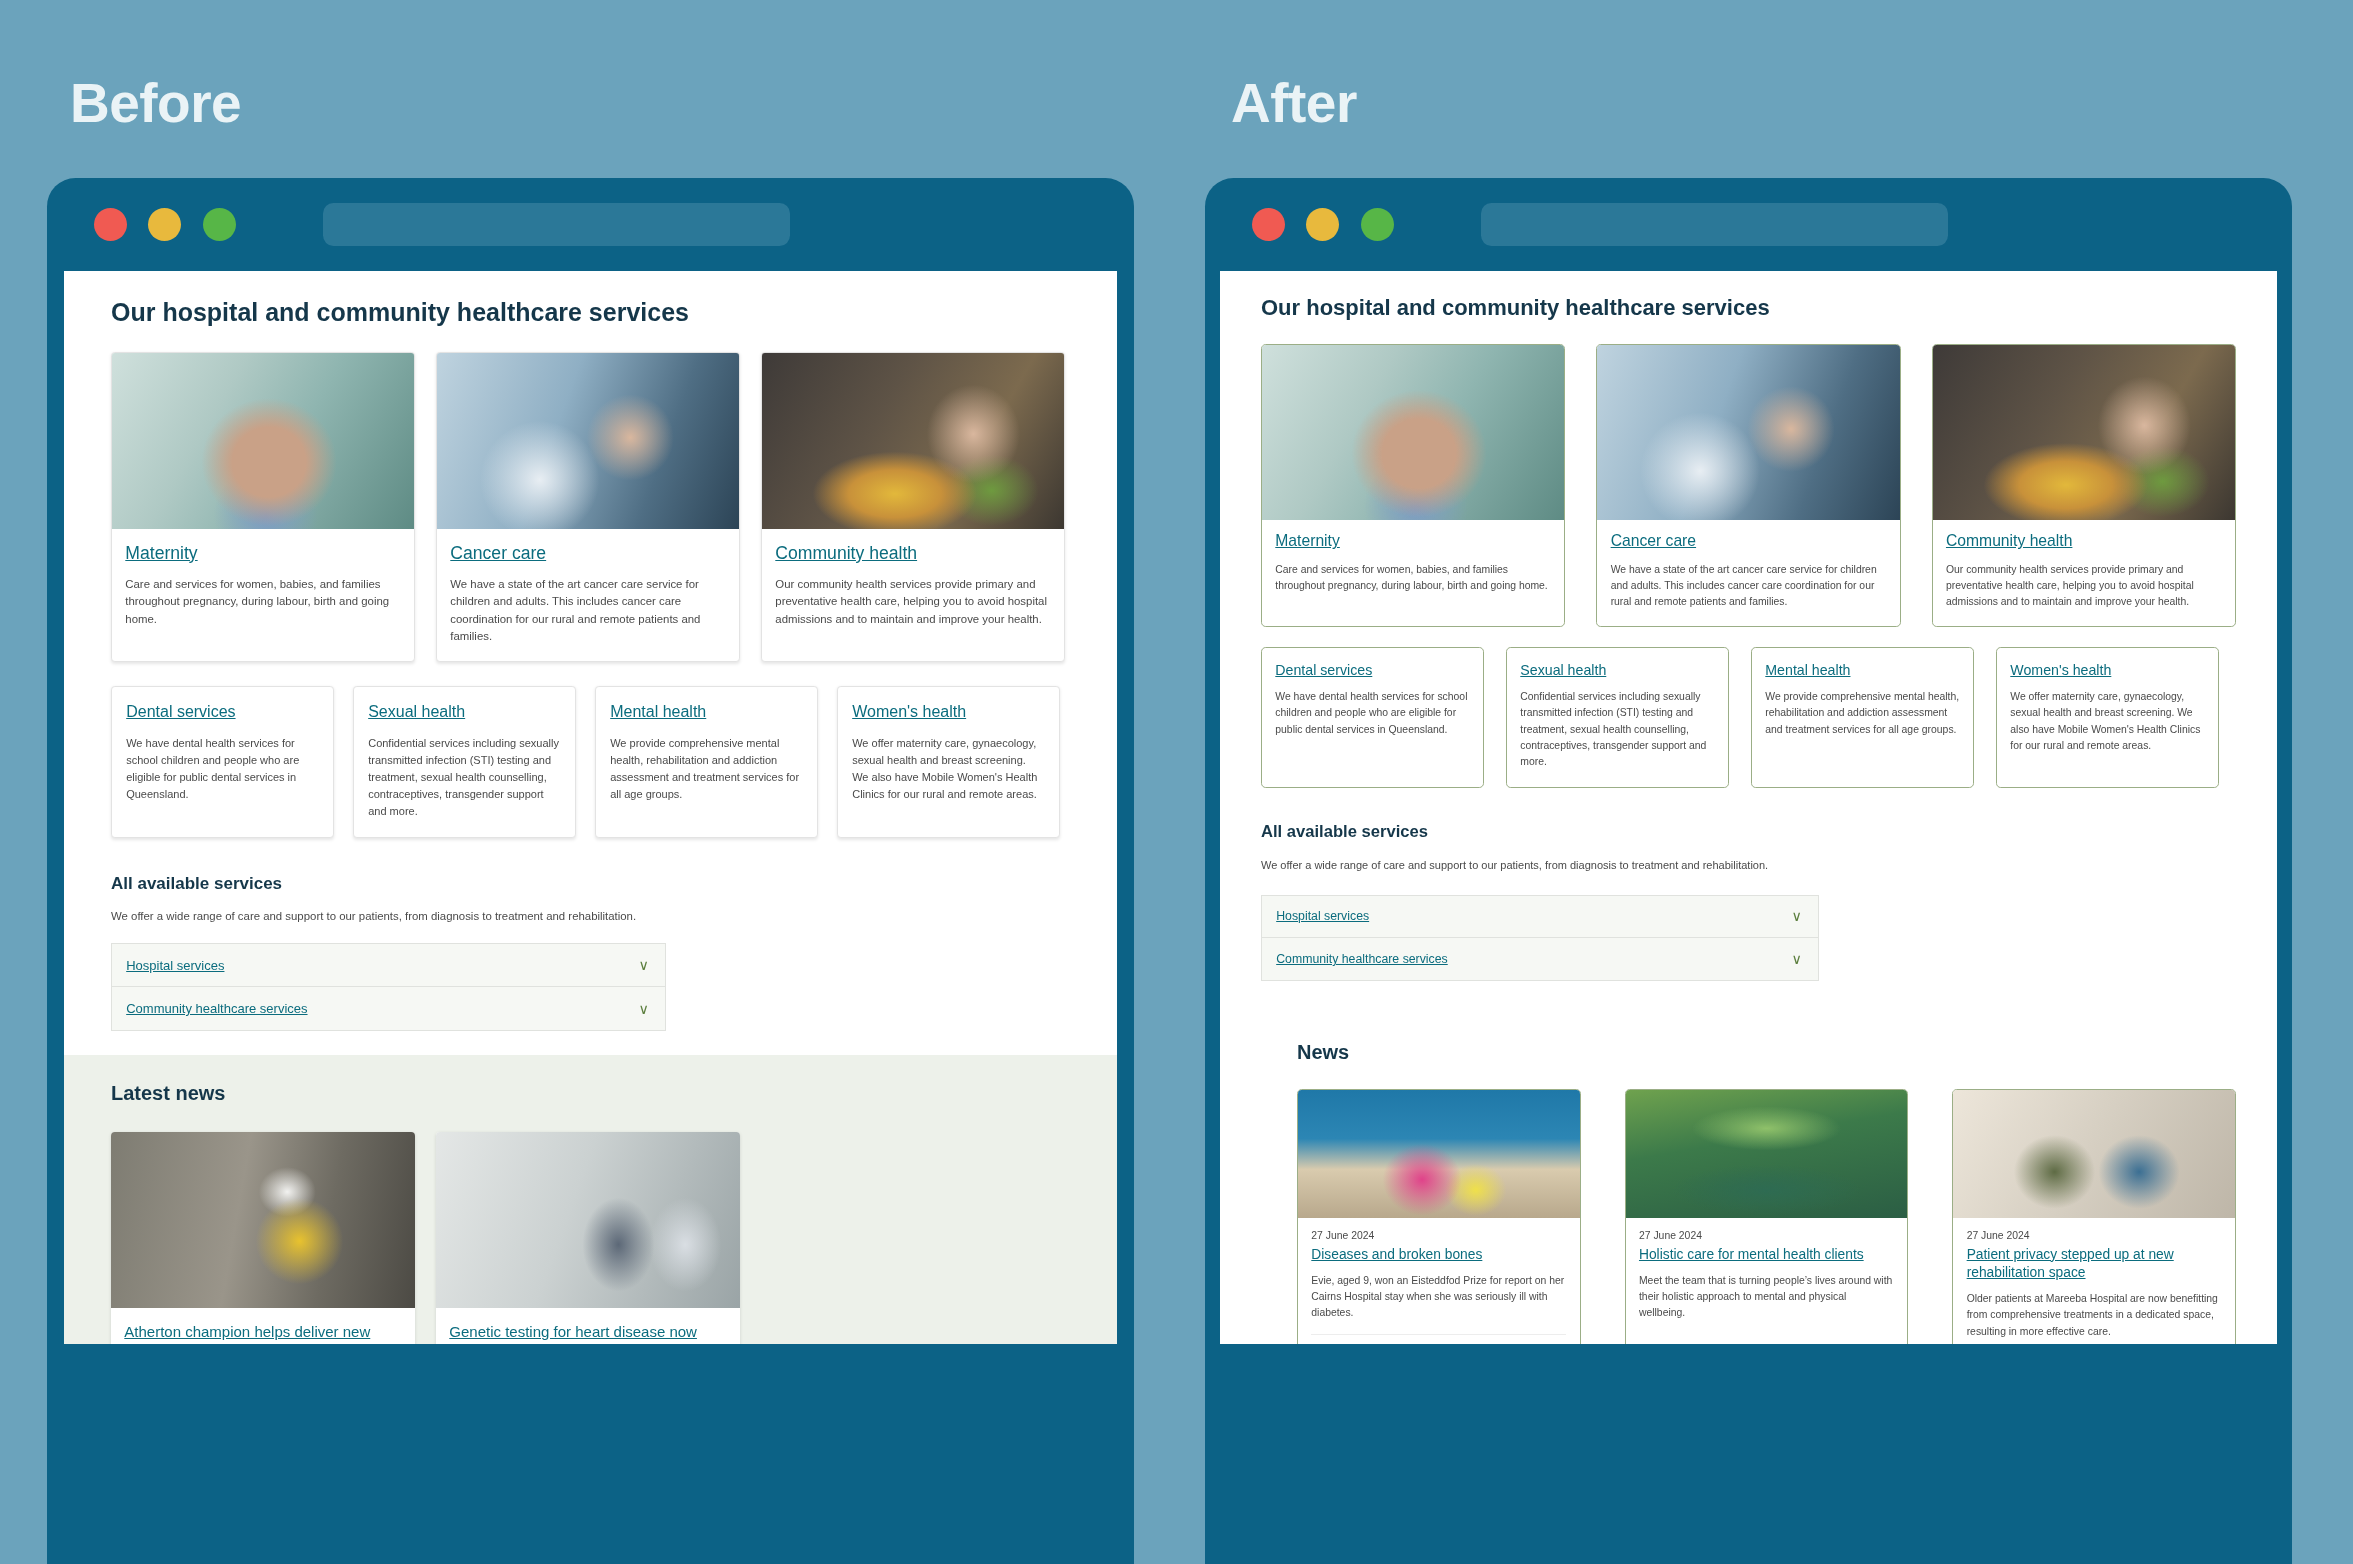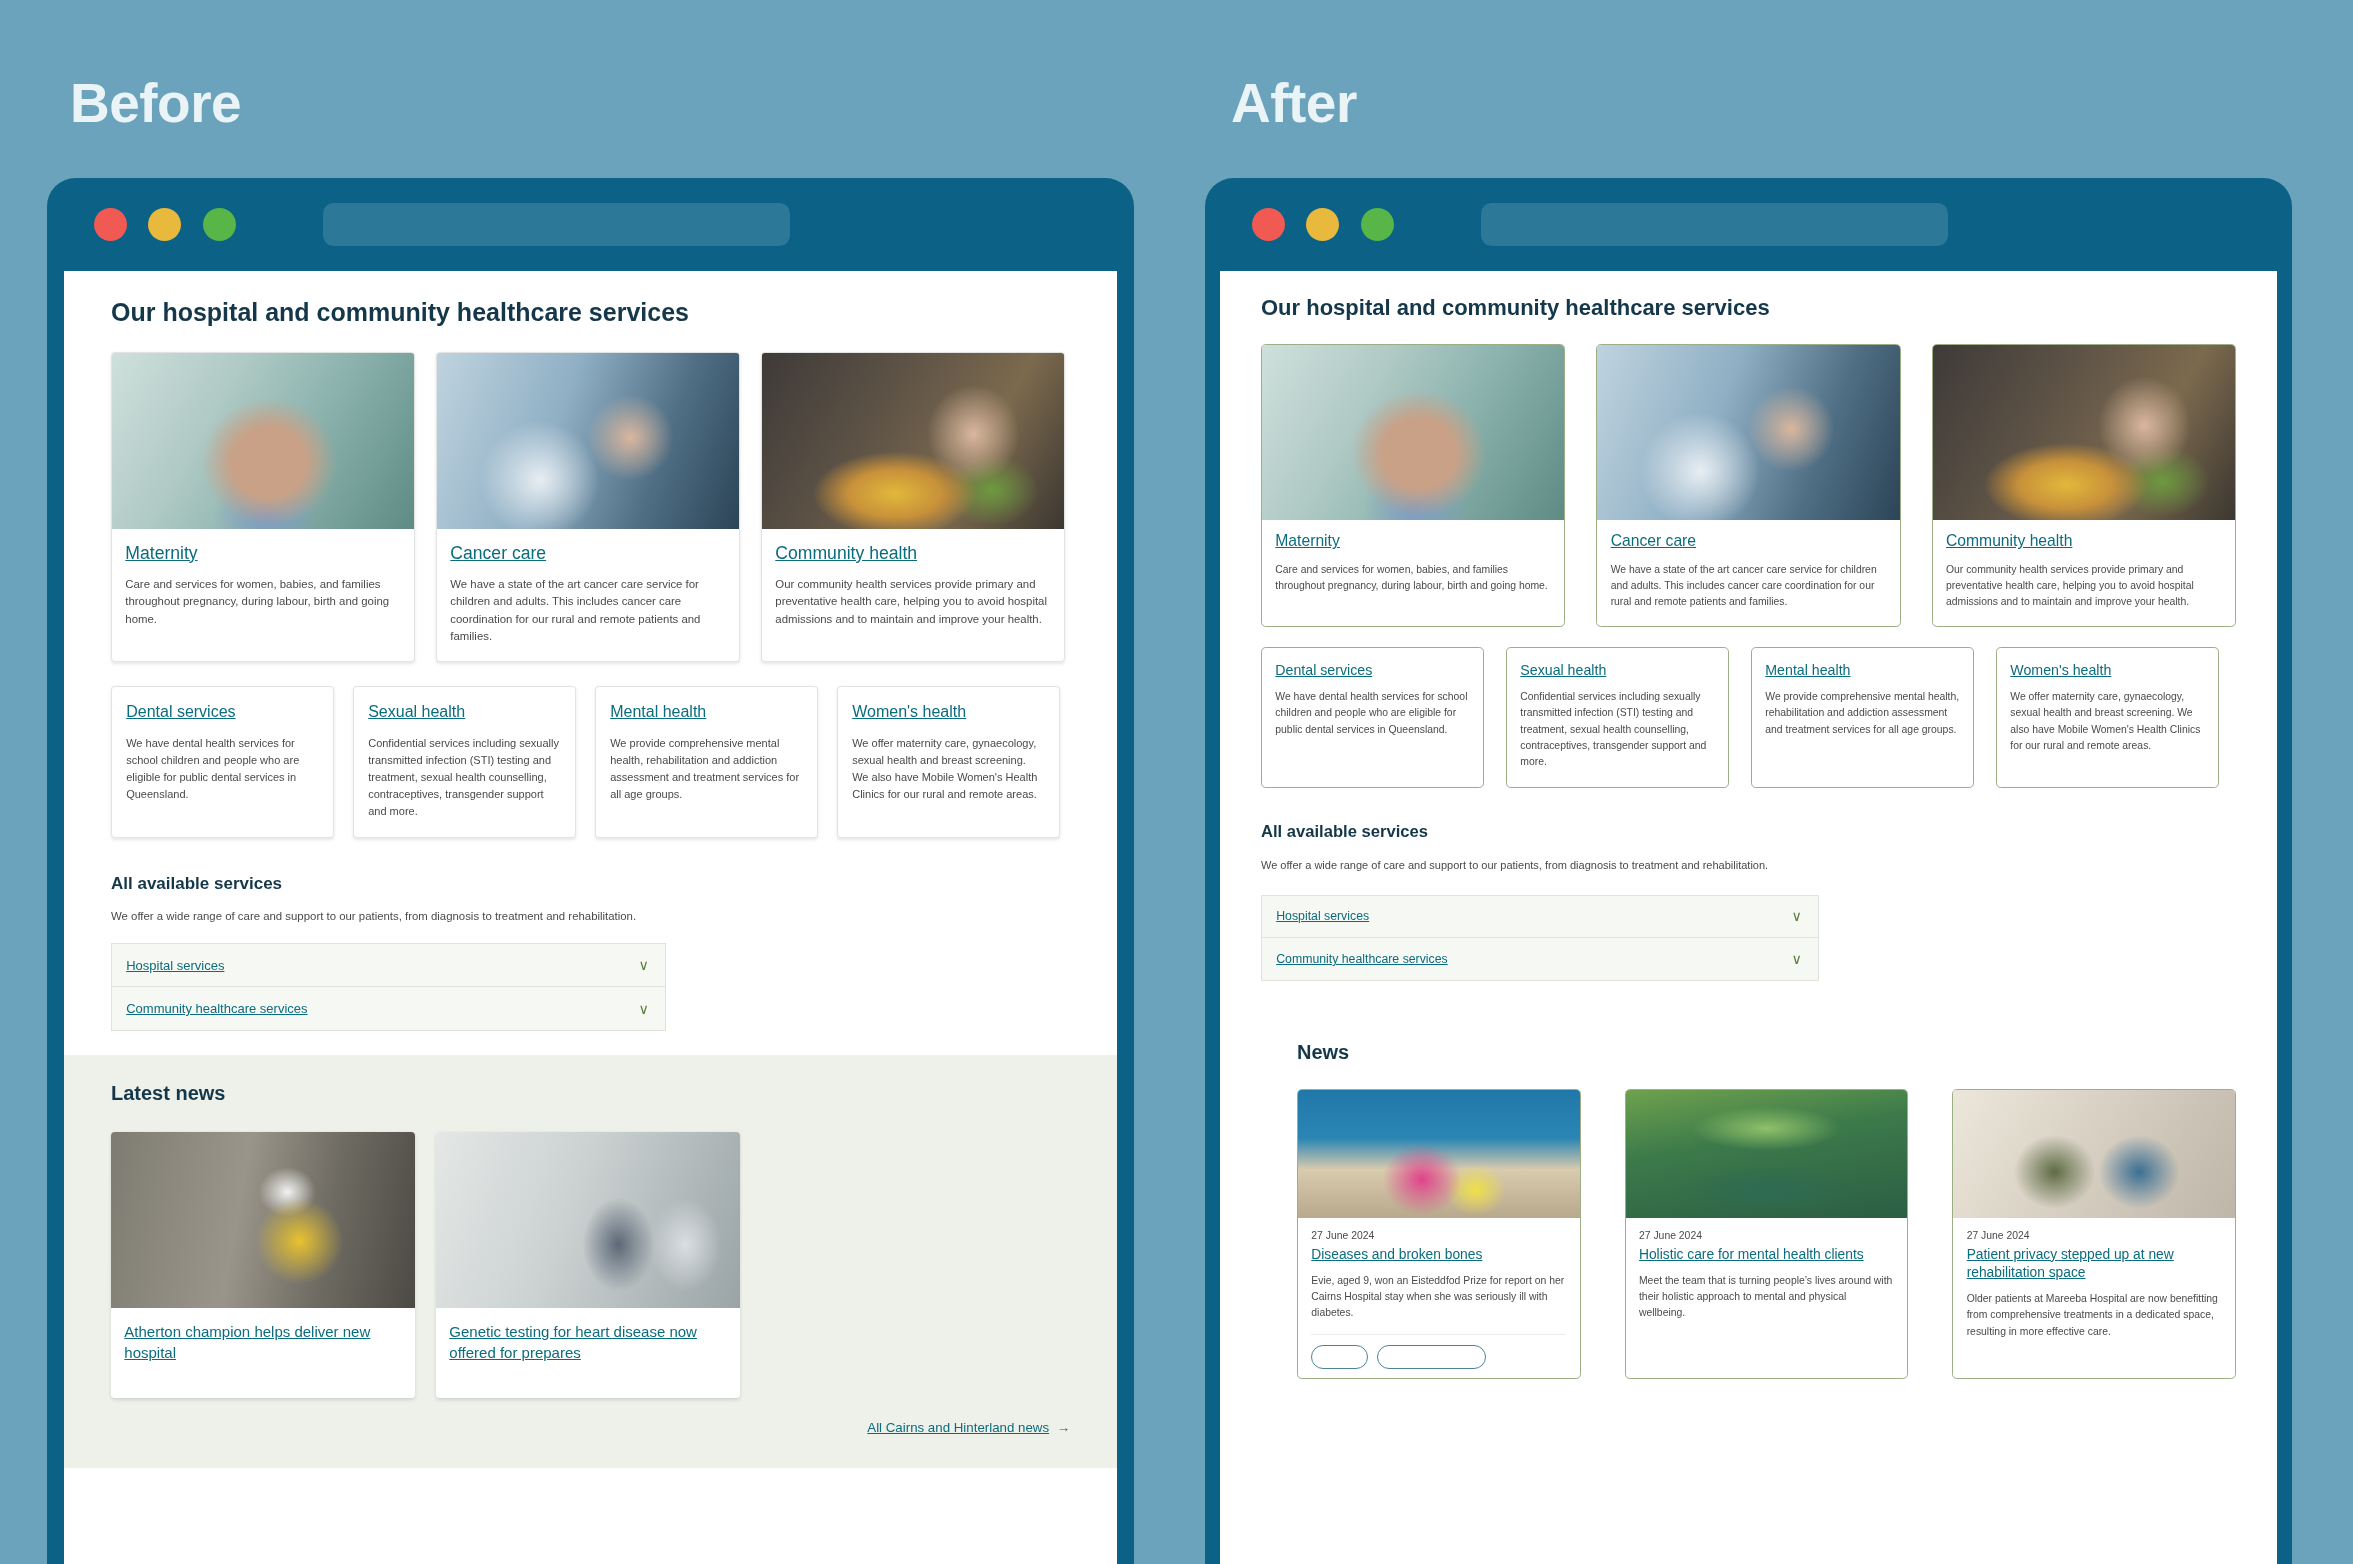--- a/index.html
+++ b/index.html
@@ -49,21 +49,21 @@
     background: #2B7898;
     border-radius: 10.4px;
     margin-left: 66px;
   }
   #browser-before .urlbar { width: 467px; }
   #browser-after  .urlbar { width: 467px; }
 
   .viewport {
     background: #ffffff;
     margin: 0 17px;
-    height: 1293px;
+    height: 1073px;
     overflow: hidden;
     position: relative;
   }
   #browser-after .viewport { margin: 0 15px; }
   h2.section-title {
     color: #15374A;
     font-weight: bold;
   }
 
   a.link {

